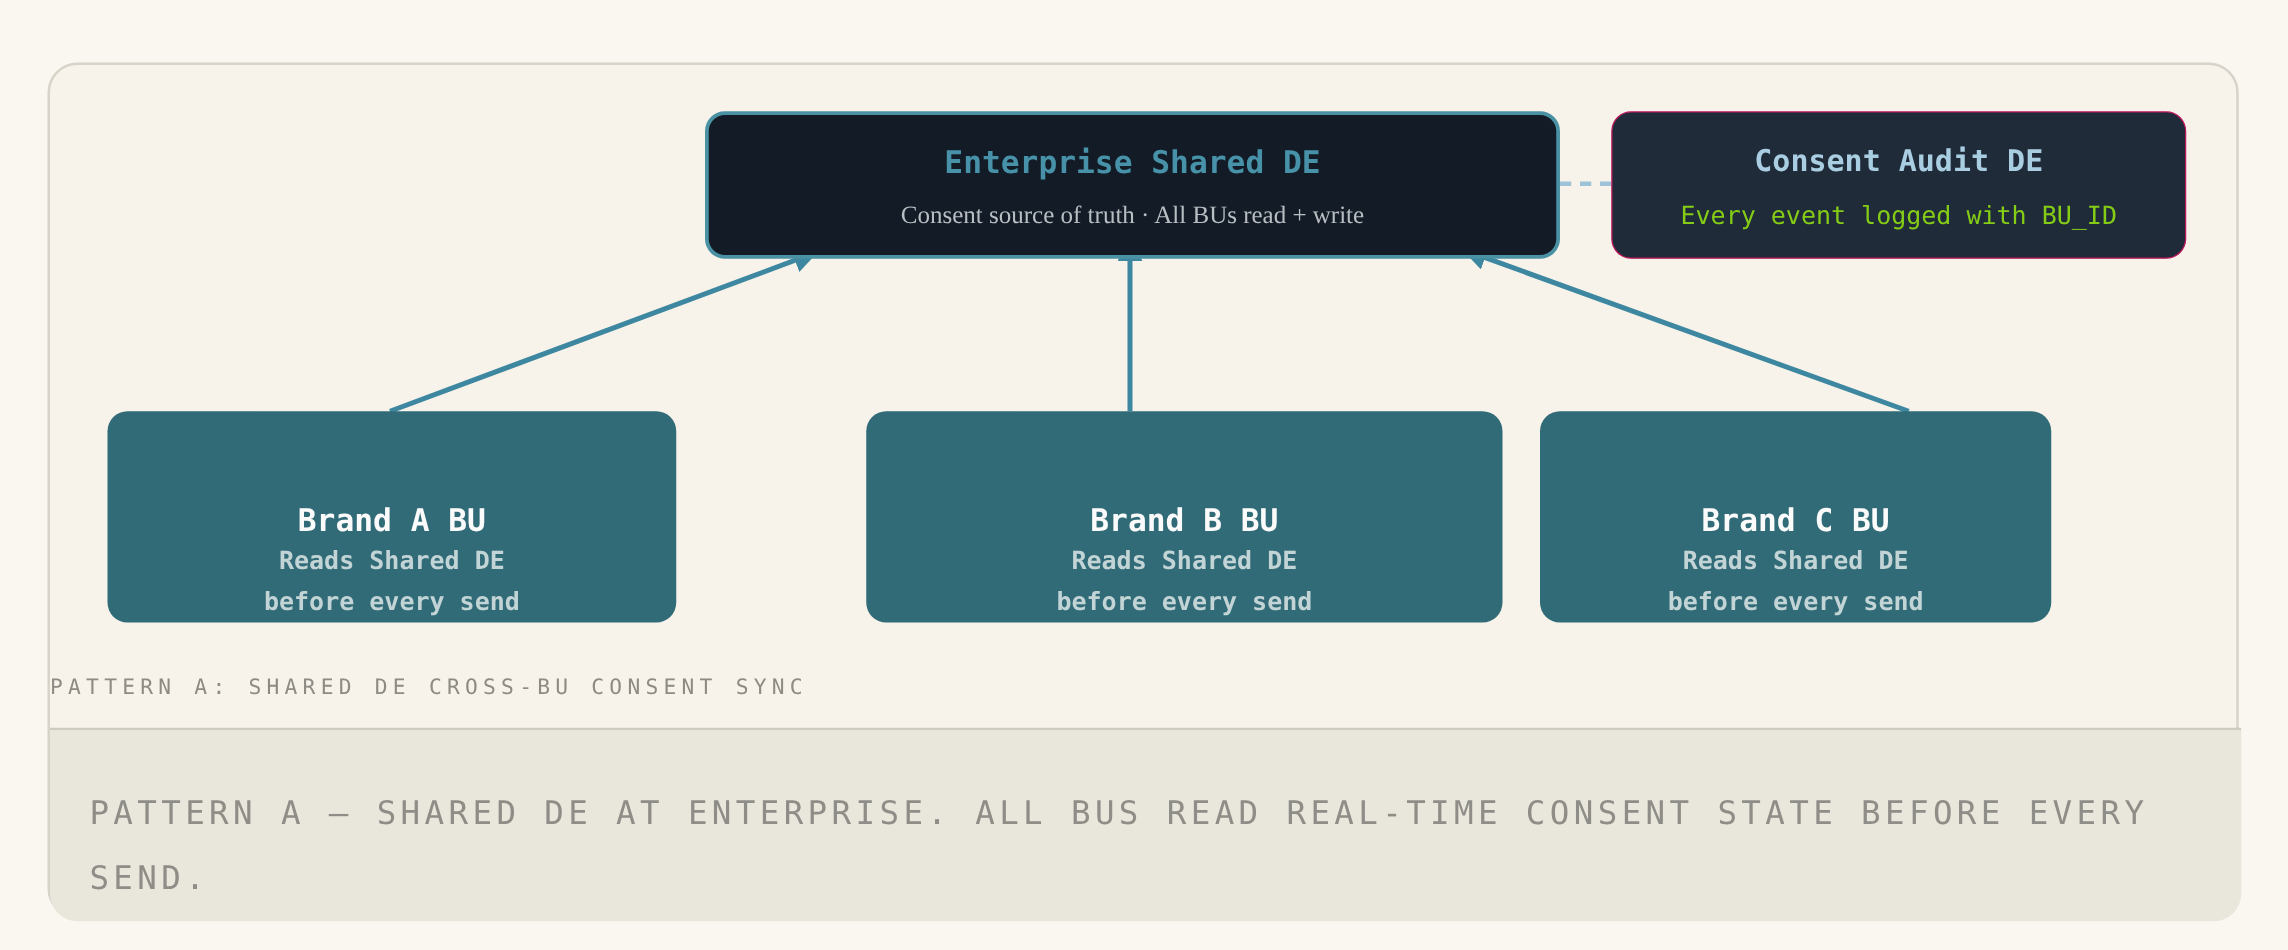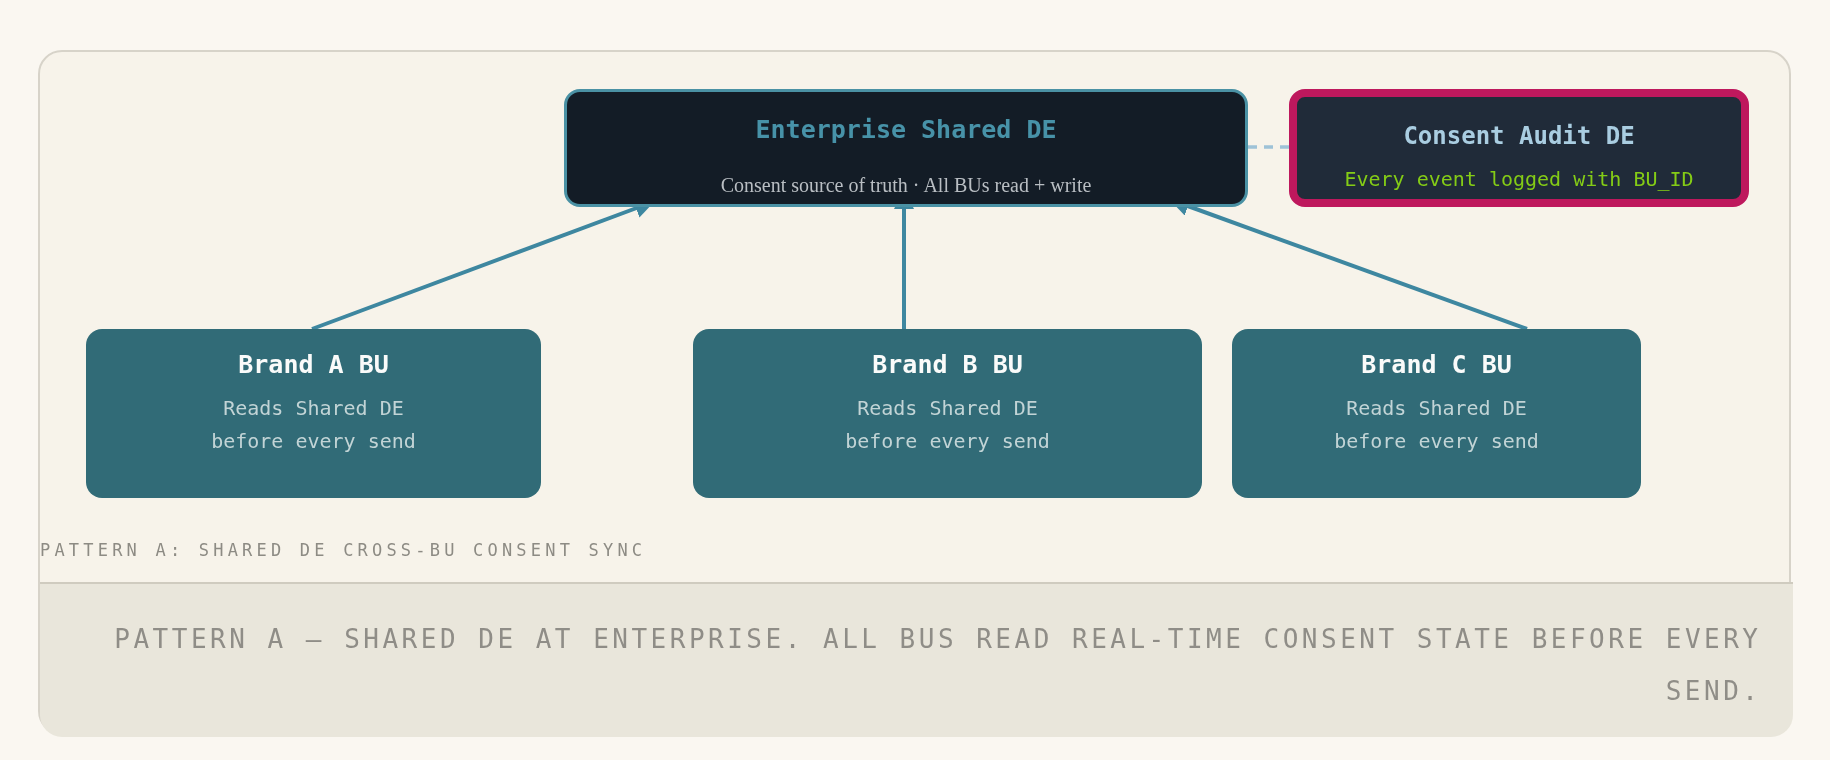--- a/index.html
+++ b/index.html
@@ -53,43 +53,43 @@
     font-size: 20px;
     line-height: 24px;
     white-space: nowrap;
   }
   .node-enterprise {
     left: 524px; top: 37px;
     width: 684px; height: 118px;
     background: #131c26;
     border: 3.5px solid #4a91a4;
     padding-top: 23px;
-    gap: 28px;
+    gap: 15px;
   }
   .node-enterprise .node-title { color: #4792a8; }
   .node-enterprise .node-sub   { color: #b9bec3; font-family: Liberation Serif, serif; }
   .node-audit {
     left: 1249px; top: 37px;
     width: 460px; height: 118px;
     background: #202b39;
-    border: 8px solid #be185d;
+    border: 1px solid #be185d;
     padding-top: 24px;
     gap: 16px;
   }
   .node-audit .node-title { color: #a9cde1; font-size: 24px; }
   .node-audit .node-sub   { color: #84cc16; }
   .node-brand {
     top: 277px;
     height: 169px;
     background: #316b77;
-    padding-top: 21px;
-    gap: 12px;
+    padding-top: 49px;
+    justify-content: flex-end;
   }
   .node-brand .node-title { color: #fafbfa; }
-  .node-brand .node-sub   { color: #c2d4d6; line-height: 33px; }
+  .node-brand .node-sub   { color: #c2d4d6; line-height: 33px; font-weight: bold; }
   .node-brand-a { left: 46px;   width: 455px; }
   .node-brand-b { left: 653px;  width: 509px; }
   .node-brand-c { left: 1192px; width: 409px; }
   .caption {
     position: absolute;
     left: 0; top: 486px;
     width: 1753px;
     text-align: left;
     font-size: 17px;
     line-height: 24px;
@@ -103,23 +103,23 @@
     width: 1753px;
     height: 155px;
     box-sizing: border-box;
     background: #e9e6db;
     border-top: 2px solid #cfcbbf;
     border-radius: 0 0 22px 22px;
   }
   .footer-text {
     box-sizing: border-box;
     width: 1690px;
-    margin: 0 auto;
+    margin: 12px auto;
     padding-top: 29px;
-    text-align: right;
+    text-align: left;
     font-size: 26px;
     line-height: 52px;
     letter-spacing: 3.5px;
     color: #8f8d87;
   }
 </style>
 </head>
 <body>
 
 <div class="card">

